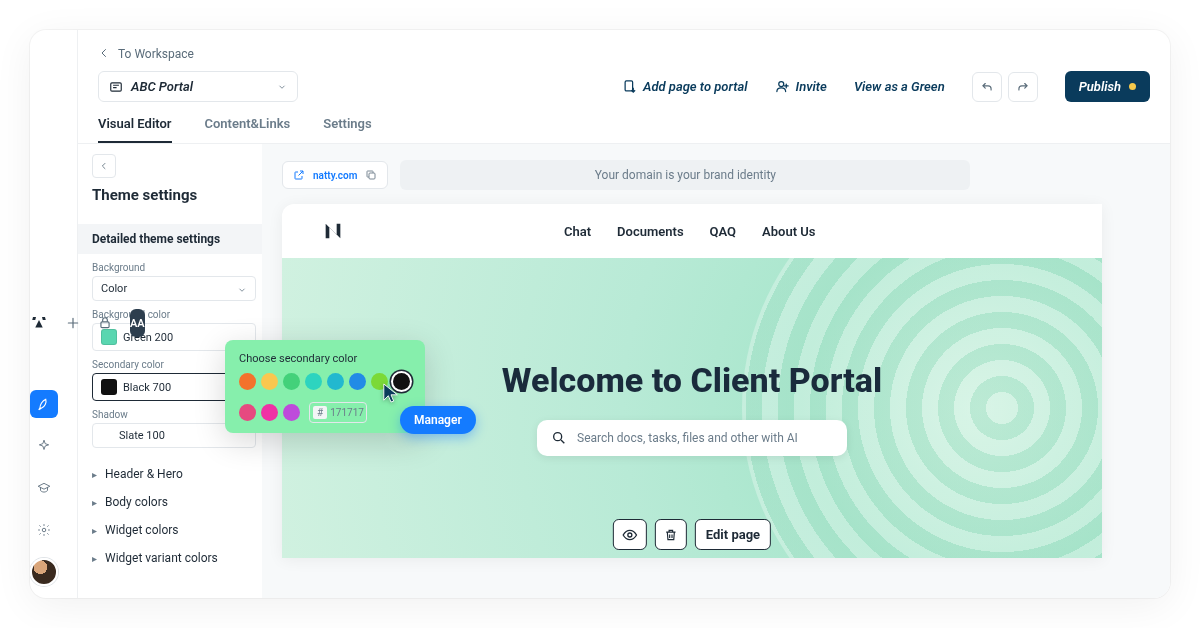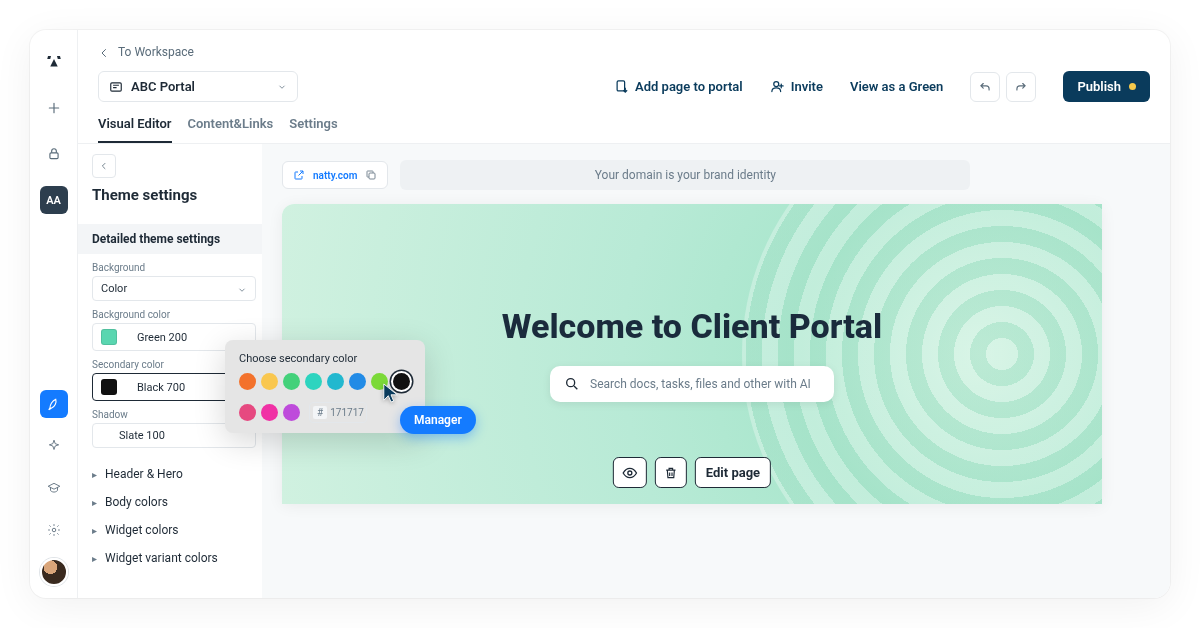--- a/index.html
+++ b/index.html
@@ -1,83 +1,83 @@
 <!DOCTYPE html>
 <html><head>
 <meta charset="utf-8">
 <style>
 * { box-sizing: border-box; margin: 0; padding: 0; font-family: -apple-system, BlinkMacSystemFont, "Segoe UI", Roboto, sans-serif; }
 body { background: #fff; width: 1200px; height: 628px; overflow: hidden; position: relative; }
 
 .app-shell { position: absolute; left: 30px; top: 30px; right: 30px; bottom: 30px; background: #fff; border-radius: 16px; box-shadow: 0 0 0 1px rgba(0,0,0,0.04), 0 8px 40px rgba(0,0,0,0.06); display: flex; overflow: hidden; }
 
 
-.rail { width: 48px; border-right: 1px solid #eef0f2; display: flex; flex-direction: column; align-items: center; padding-top: 18px; gap: 18px; position: relative; }
+.rail { width: 48px; border-right: 1px solid #eef0f2; display: flex; align-items: center; padding-top: 18px; gap: 18px; position: relative; }
 .rail .icon-btn { width: 28px; height: 28px; display: flex; align-items: center; justify-content: center; color: #5a6c7a; border-radius: 6px; cursor: pointer; }
 .rail .icon-btn.dark { background: #2d3e4e; color: #fff; font-size: 11px; font-weight: 600; }
 .rail .bottom-group { position: absolute; bottom: 12px; display: flex; flex-direction: column; align-items: center; gap: 14px; }
 .rail .icon-btn.accent { background: #147bff; color: #fff; }
 .avatar { width: 28px; height: 28px; border-radius: 50%; background: radial-gradient(circle at 35% 30%, #d9a57a 0 30%, #3a2a1f 30% 55%, #3a2a1f 55%); border: 2px solid #fff; box-shadow: 0 0 0 1px #e0e4e8; }
 
 .main { flex: 1; display: flex; flex-direction: column; }
 
 
 .topbar { padding: 14px 20px 0 20px; }
-.back-link { display: inline-flex; align-items: flex-end; gap: 8px; color: #5a6c7a; font-size: 12px; cursor: pointer; }
-.project-row { display: flex; align-items: center; justify-content: space-between; margin-top: 8px; }
+.back-link { display: inline-flex; align-items: flex-start; gap: 8px; color: #5a6c7a; font-size: 12px; cursor: pointer; }
+.project-row { display: flex; align-items: center; justify-content: space-between; margin-top: 8px; font-style: italic; }
 .project-select { display: inline-flex; align-items: center; gap: 8px; border: 1px solid #e3e7eb; border-radius: 6px; padding: 7px 10px; font-size: 13px; font-weight: 600; color: #1e2a36; cursor: pointer; min-width: 200px; justify-content: space-between; }
 .project-select .left { display: flex; align-items: center; gap: 8px; }
 .top-actions { display: flex; align-items: center; gap: 27px; }
 .top-link { display: inline-flex; align-items: center; gap: 6px; color: #0a3b5c; font-size: 13px; font-weight: 600; cursor: pointer; }
 .icon-square { width: 30px; height: 30px; border: 1px solid #e3e7eb; border-radius: 6px; display: inline-flex; align-items: center; justify-content: center; color: #5a6c7a; cursor: pointer; }
 .publish-btn { background: #0a3b5c; color: #fff; border-radius: 6px; padding: 8px 14px; font-size: 13px; font-weight: 600; display: inline-flex; align-items: center; gap: 8px; cursor: pointer; }
 .publish-btn .dot { width: 7px; height: 7px; background: #f5c84b; border-radius: 50%; }
 
-.tabs-row { display: flex; gap: 16px; margin-top: 14px; border-bottom: 1px solid #eef0f2; padding: 0 20px; }
+.tabs-row { display: flex; gap: 33px; margin-top: 14px; border-bottom: 1px solid #eef0f2; padding: 0 20px; }
 .tab { font-size: 13px; font-weight: 600; color: #6b7c8a; padding: 0 0 10px 0; cursor: pointer; }
 .tab.active { color: #1e2a36; border-bottom: 2px solid #1e2a36; }
 
 
 .body { flex: 1; display: flex; overflow: hidden; }
 
 
 .side-panel { width: 184px; padding: 10px 6px 0 14px; font-size: 12px; color: #1e2a36; overflow: hidden; }
 .side-back { width: 24px; height: 24px; border: 1px solid #e3e7eb; border-radius: 4px; display: flex; align-items: center; justify-content: center; color: #5a6c7a; cursor: pointer; margin-bottom: 8px; }
 .side-title { font-size: 15px; font-weight: 700; margin-bottom: 20px; }
 .group-head { background: #f3f5f7; margin: 0 -6px 8px -14px; padding: 8px 14px; font-size: 12px; font-weight: 700; }
 .field-label { font-size: 10px; color: #6b7c8a; margin: 8px 0 3px 0; }
 .field-box { border: 1px solid #e3e7eb; border-radius: 4px; padding: 5px 8px; font-size: 11px; display: flex; align-items: flex-end; justify-content: space-between; cursor: pointer; background: #fff; }
 .field-box.selected { border-color: #1e2a36; }
-.swatch-row { display: flex; align-items: center; gap: 20px; }
+.swatch-row { display: flex; align-items: center; gap: 6px; }
 .swatch { width: 16px; height: 16px; border-radius: 3px; border: 1px solid rgba(0,0,0,0.1); }
 .row-link { display: flex; align-items: center; gap: 8px; font-size: 12px; color: #1e2a36; padding: 7px 0; cursor: pointer; }
 .caret { color: #6b7c8a; font-size: 10px; }
 
 
 .preview-wrap { flex: 1; background: #f7f9fa; padding: 16px 0 0 20px; position: relative; overflow: hidden; }
 .domain-row { display: flex; gap: 12px; align-items: center; margin-bottom: 14px; }
 .domain-chip { background: #fff; border: 1px solid #e3e7eb; border-radius: 6px; padding: 7px 10px; font-size: 10px; display: inline-flex; align-items: center; gap: 8px; color: #147bff; font-weight: 600; justify-content: space-between; }
 .domain-chip .copy { color: #7a8894; }
 .domain-hint { flex: 1; background: #eef1f3; border-radius: 6px; padding: 8px 0; font-size: 12px; color: #6b7c8a; text-align: center; max-width: 570px; }
 
 .portal-card { background: #fff; border-radius: 12px 0 0 0; width: 820px; overflow: hidden; box-shadow: 0 2px 16px rgba(0,0,0,0.06); }
 .portal-nav { display: flex; align-items: center; padding: 16px 40px; gap: 220px; }
 .portal-logo { font-size: 20px; font-weight: 800; color: #1e2a36; }
 .portal-menu { display: flex; gap: 26px; font-size: 13px; font-weight: 600; color: #1e2a36; }
 .portal-menu span { cursor: pointer; }
 .hero { position: relative; height: 300px; background: radial-gradient(circle at 85% 50%, #c8f0dc 0%, #a8e6cc 25%, #b8ead6 50%, #d0f1e0 100%); display: flex; flex-direction: column; align-items: center; justify-content: center; gap: 20px; overflow: hidden; }
 .hero::before { content:''; position:absolute; right:-160px; top:-110px; width:520px; height:520px; border-radius:50%; background: repeating-radial-gradient(circle, rgba(255,255,255,0.5) 0 16px, rgba(160,220,195,0.5) 16px 32px); opacity:0.6; }
 .hero h1 { font-size: 34px; font-weight: 800; color: #1a2b3c; z-index: 1; }
-.search-box { background: #fff; border-radius: 10px; padding: 10px 14px; width: 284px; display: flex; align-items: center; gap: 10px; font-size: 12px; color: #6b7c8a; z-index: 1; box-shadow: 0 2px 8px rgba(0,0,0,0.08); }
-.hero-actions { position: absolute; bottom: 16px; left: 50%; transform: translateX(-50%); display: flex; gap: 8px; z-index: 2; }
+.search-box { background: #fff; border-radius: 10px; padding: 10px 14px; width: 310px; display: flex; align-items: center; gap: 10px; font-size: 12px; color: #6b7c8a; z-index: 1; box-shadow: 0 2px 8px rgba(0,0,0,0.08); }
+.hero-actions { position: absolute; bottom: 8px; left: 50%; transform: translateX(-50%); display: flex; gap: 8px; z-index: 2; }
 .hero-btn { background: #fff; border: 1.5px solid #1e2a36; border-radius: 6px; padding: 7px 10px; font-size: 13px; font-weight: 700; color: #1e2a36; cursor: pointer; display: flex; align-items: center; }
 .hero-btn.icon-only { padding: 6px 8px; }
 
 
-.popover { position: absolute; left: 225px; top: 340px; background: #e5e5e5; border-radius: 8px; box-shadow: 0 8px 32px rgba(0,0,0,0.16); padding: 12px 14px 10px; width: 200px; z-index: 10; }
+.popover { position: absolute; left: 225px; top: 340px; background: #86efac; border-radius: 8px; box-shadow: 0 8px 32px rgba(0,0,0,0.16); padding: 12px 14px 10px; width: 200px; z-index: 10; }
 .popover-title { font-size: 11px; color: #1e2a36; margin-bottom: 8px; }
 .color-grid { display: flex; flex-wrap: wrap; gap: 5px; align-items: center; }
 .cdot { width: 17px; height: 17px; border-radius: 50%; cursor: pointer; }
 .cdot.ring { box-shadow: 0 0 0 2px #fff, 0 0 0 3.5px #1e2a36; }
 .hex-input { border: 1px solid #e3e7eb; border-radius: 4px; font-size: 10px; padding: 3px 3px 3px 3px; width: 58px; display: inline-flex; align-items: center; gap: 3px; color: #6b7c8a; margin-left: 4px; }
 .hex-input span:first-child { background: #f3f5f7; padding: 1px 4px; border-radius: 2px; }
 .cursor { position: absolute; left: 382px; top: 382px; z-index: 11; }
 .cursor svg { filter: drop-shadow(0 1px 2px rgba(0,0,0,0.3)); }
 .tooltip { position: absolute; left: 400px; top: 406px; background: #147bff; color: #fff; font-size: 12px; font-weight: 600; padding: 7px 14px; border-radius: 16px; z-index: 11; box-shadow: 0 4px 12px rgba(20,123,255,0.4); }
 
@@ -267,20 +267,33 @@
             <span>natty.com</span>
             <svg class="copy" width="12" height="12" viewBox="0 0 24 24">
                 <rect x="8" y="8" width="12" height="12" rx="2" stroke="#7a8894" stroke-width="2" fill="none"></rect>
                 <path d="M16 8V5a1 1 0 00-1-1H5a1 1 0 00-1 1v10a1 1 0 001 1h3" stroke="#7a8894" stroke-width="2" fill="none"></path>
               </svg>
           </div>
           <div class="domain-hint">Your domain is your brand identity</div>
         </div>
 
         <div class="portal-card">
+          <div class="portal-nav">
+            <div class="portal-logo">
+              <svg width="22" height="22" viewBox="0 0 24 24">
+                  <path d="M4 20V4l12 12V4h4v16L8 8v12z" fill="#1e2a36"></path>
+                </svg>
+            </div>
+            <div class="portal-menu">
+              <span>Chat</span>
+              <span>Documents</span>
+              <span>QAQ</span>
+              <span>About Us</span>
+            </div>
+          </div>
           <div class="hero">
             <h1>Welcome to Client Portal</h1>
             <div class="search-box">
               <svg width="16" height="16" viewBox="0 0 24 24">
                   <circle cx="10" cy="10" r="6" stroke="#1e2a36" stroke-width="2" fill="none"></circle>
                   <path d="M15 15l5 5" stroke="#1e2a36" stroke-width="2"></path>
                 </svg>
               <span>Search docs, tasks, files and other with AI</span>
             </div>
             <div class="hero-actions">

